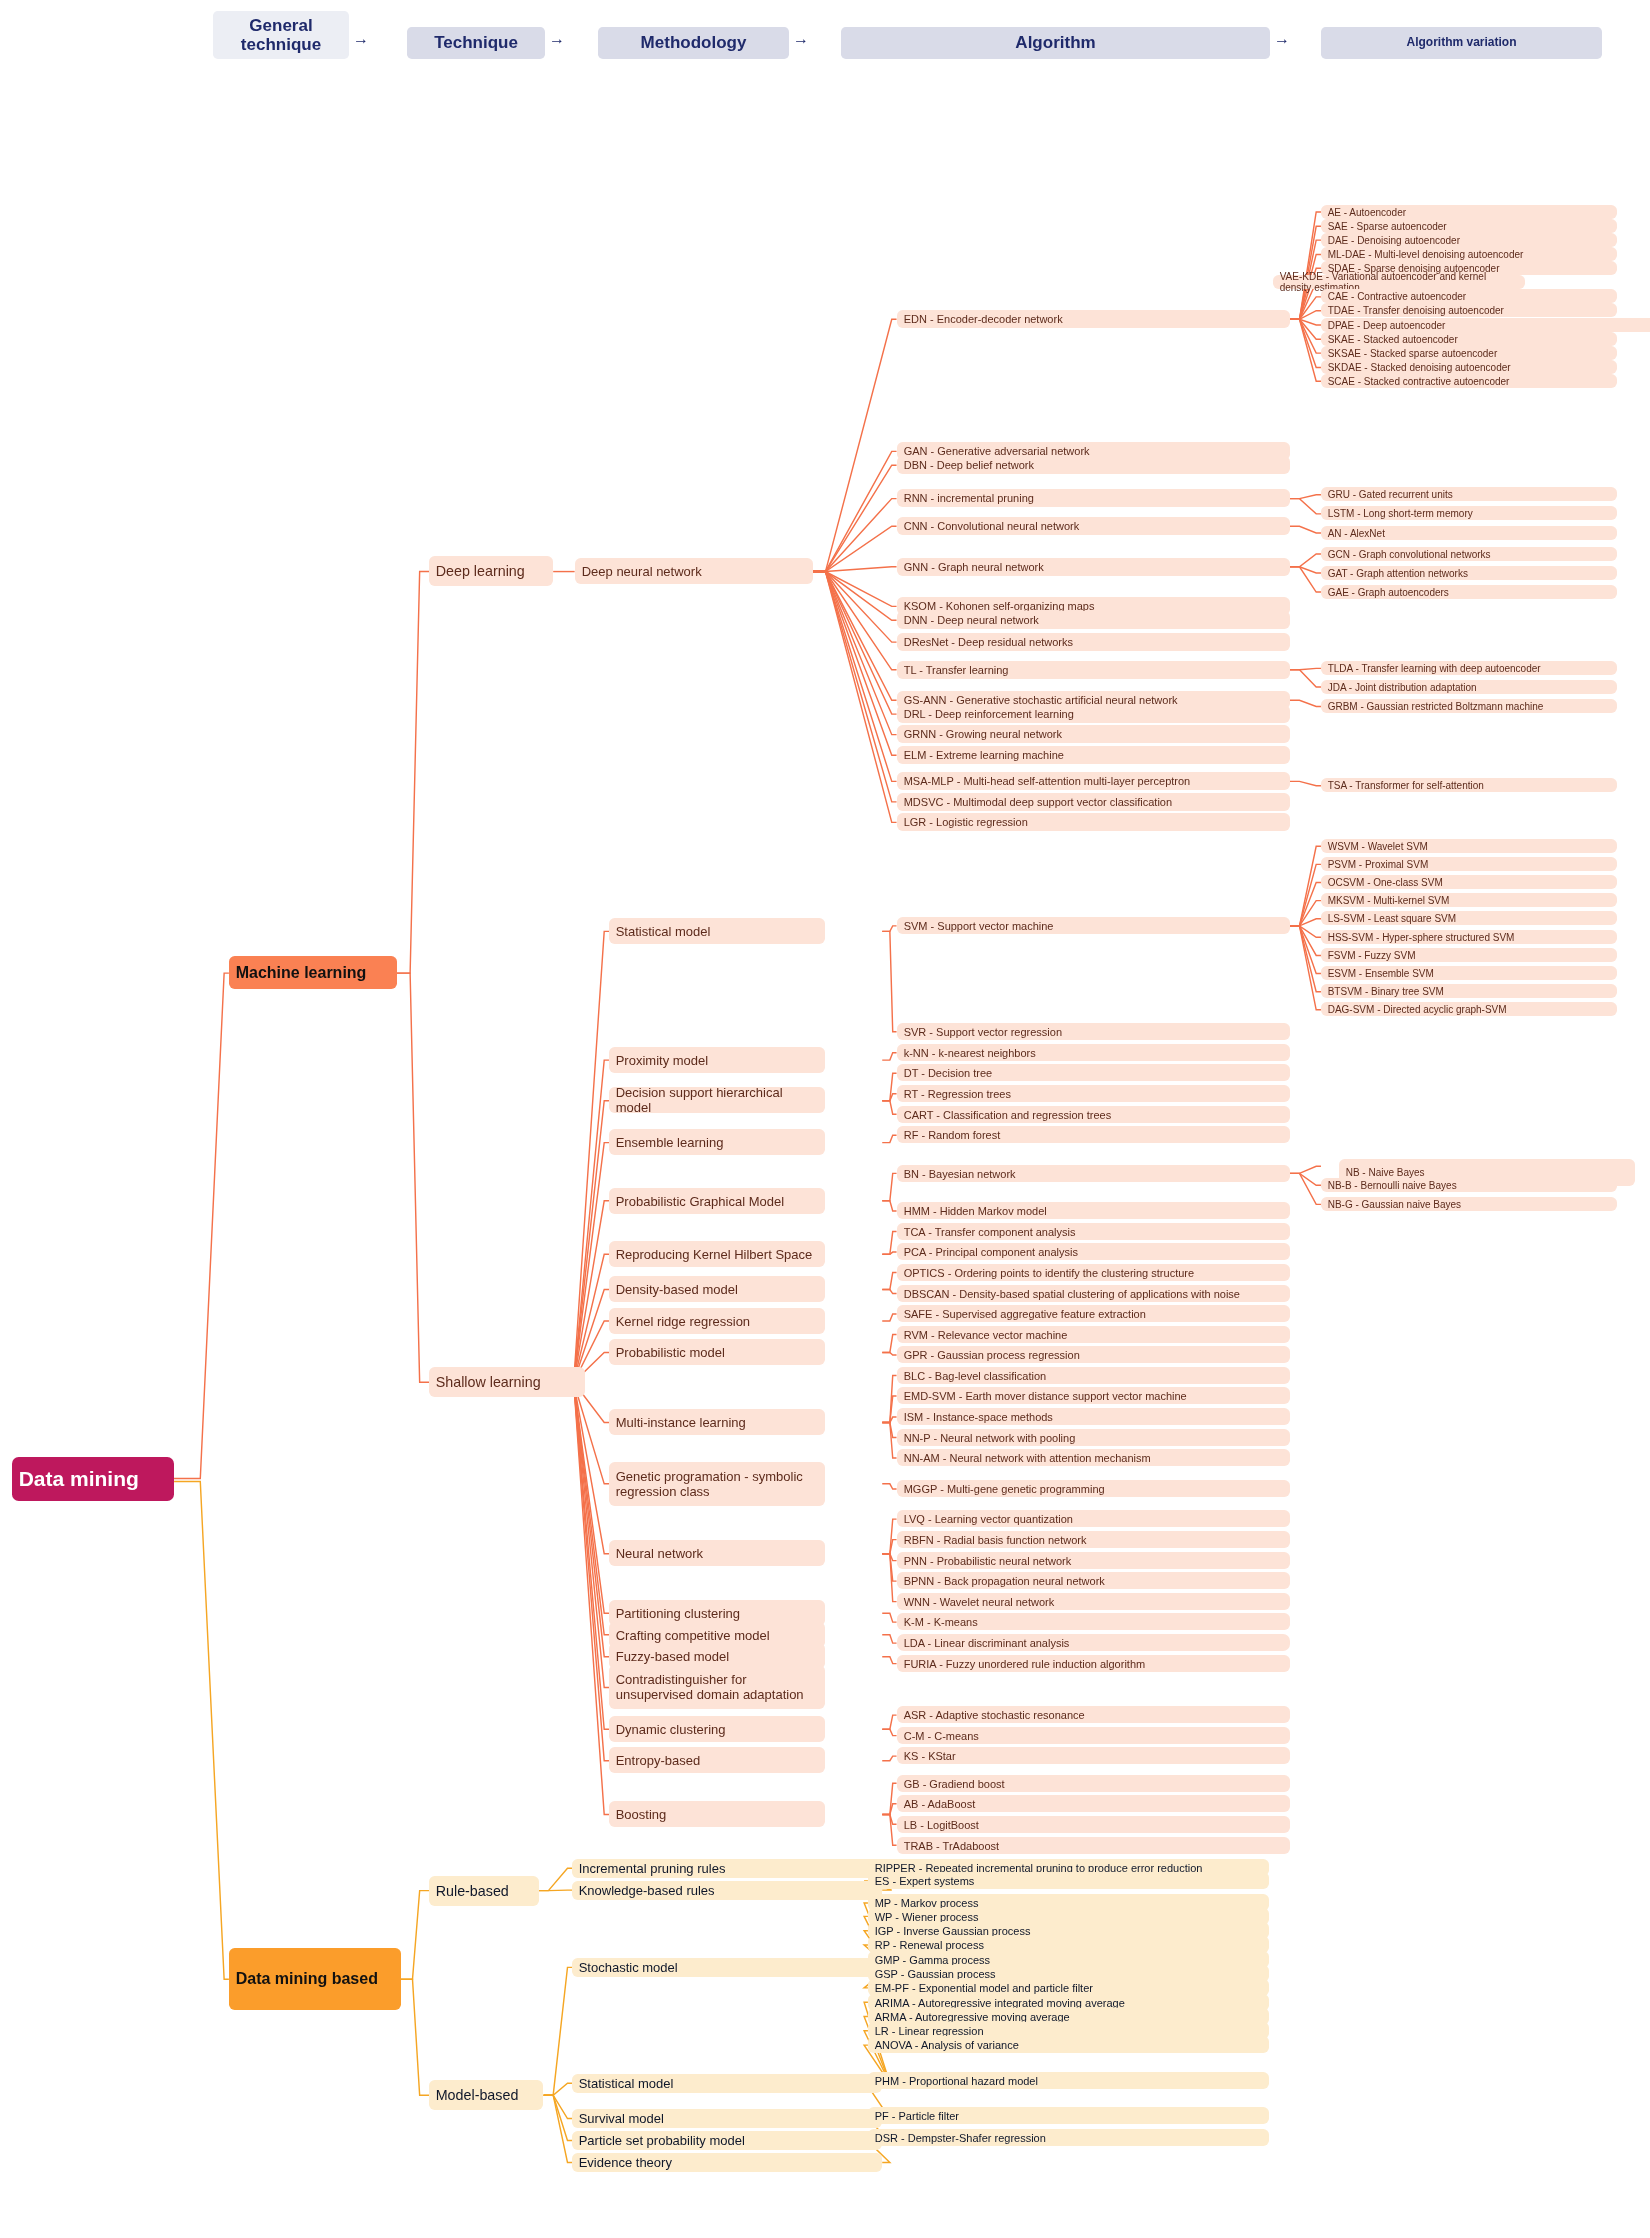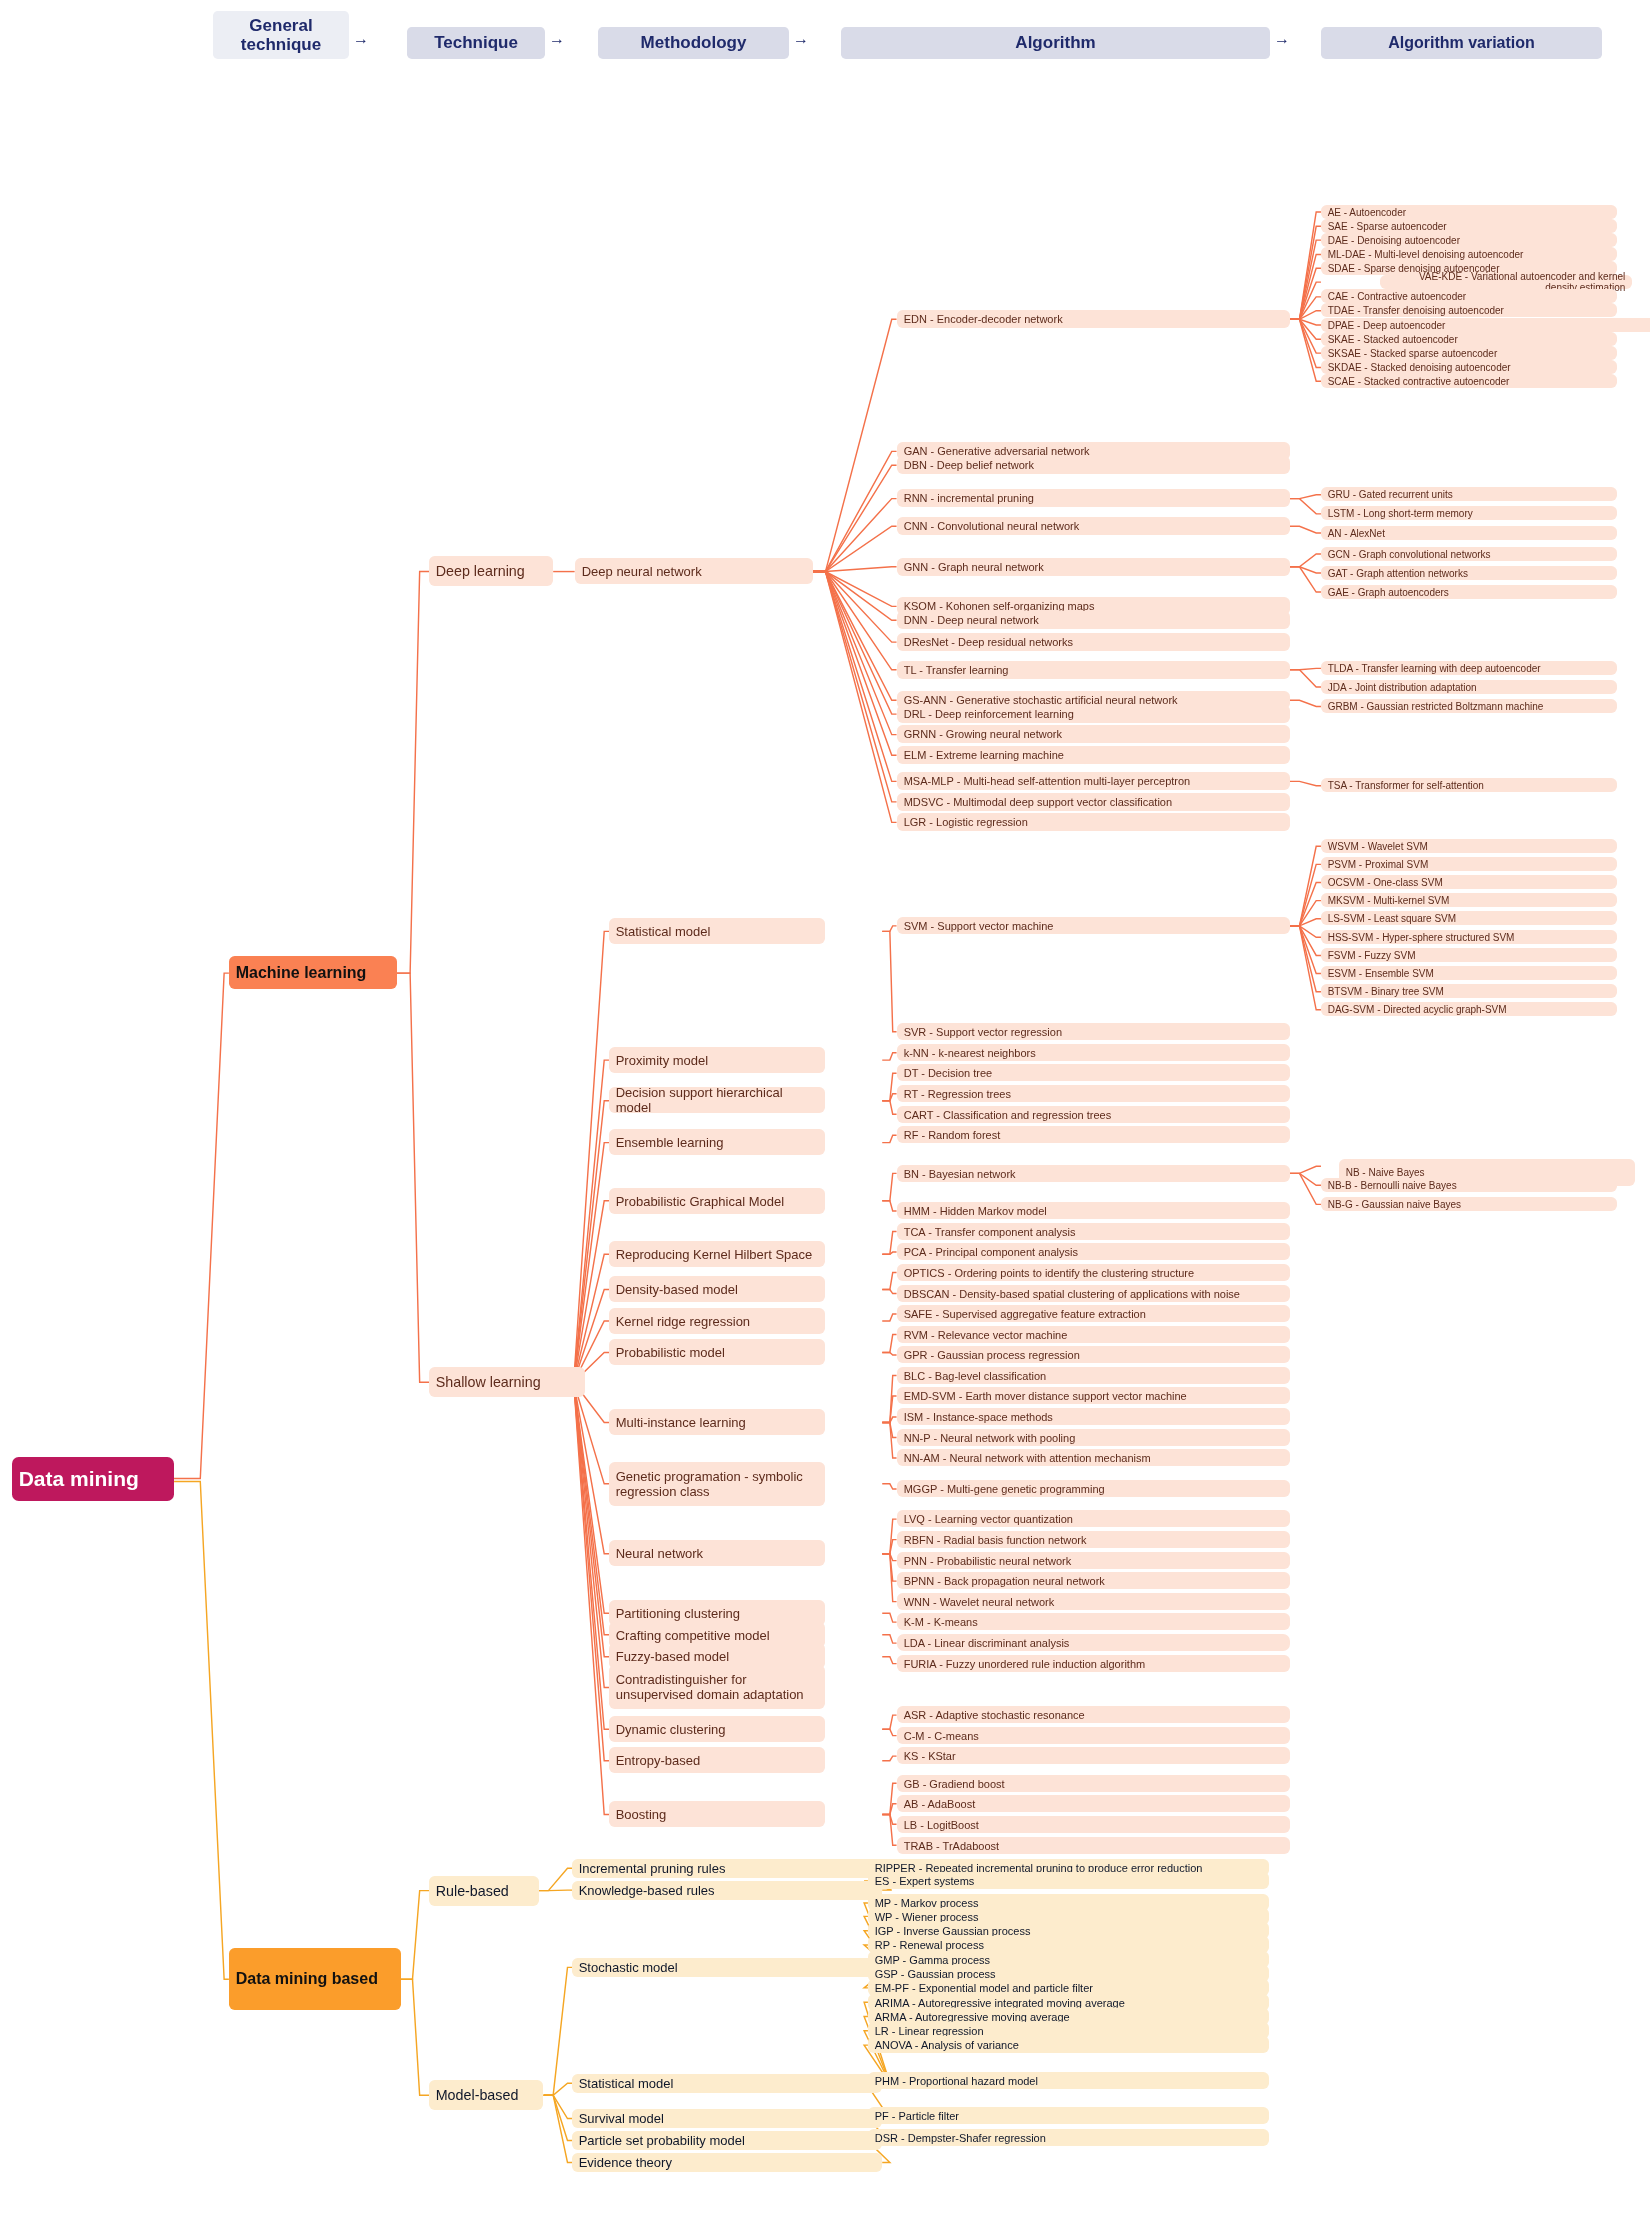--- a/index.html
+++ b/index.html
@@ -210,21 +210,21 @@
   </div>
   <div class="legend-arrow" style="left:549px;top:30.5px;">→</div>
   <div class="legend-box" style="left:598px;top:27px;width:191px;height:32px;font-size:17px;">
     <span>Methodology</span>
   </div>
   <div class="legend-arrow" style="left:793px;top:30.5px;">→</div>
   <div class="legend-box" style="left:841px;top:27px;width:429px;height:32px;font-size:17px;">
     <span>Algorithm</span>
   </div>
   <div class="legend-arrow" style="left:1274px;top:30.5px;">→</div>
-  <div class="legend-box" style="left:1321px;top:27px;width:281px;height:32px;font-size:16px;">
+  <div class="legend-box" style="left:1321px;top:27px;width:281px;height:32px;font-size:12px;">
     <span>Algorithm variation</span>
   </div>
 
   <div class="node n-root" style="left:12px;top:1457px;width:162px;height:44px;">
     <span>Data mining</span>
   </div>
 
   <div class="node n-ml" style="left:229px;top:956px;width:168px;height:33px;">
     <span>Machine learning</span>
   </div>
@@ -557,21 +557,21 @@
       </div>
       <div class="node n-red t-var" style="left: 1321px; top: 233px; width: 296px; height: 14.3px;">
         <span>DAE - Denoising autoencoder</span>
       </div>
       <div class="node n-red t-var" style="left: 1321px; top: 247px; width: 296px; height: 14.3px;">
         <span>ML-DAE - Multi-level denoising autoencoder</span>
       </div>
       <div class="node n-red t-var" style="left: 1321px; top: 261px; width: 296px; height: 14.3px;">
         <span>SDAE - Sparse denoising autoencoder</span>
       </div>
-      <div class="node n-red t-var" style="left: 1380px; top: 275px; width: 252px; height: 14.3px; text-align: right;">
+      <div class="node n-red t-var" style="left: 1273px; top: 275px; width: 252px; height: 14.3px;">
         <span>VAE-KDE - Variational autoencoder and kernel density estimation</span>
       </div>
       <div class="node n-red t-var" style="left: 1321px; top: 289px; width: 296px; height: 14.3px;">
         <span>CAE - Contractive autoencoder</span>
       </div>
       <div class="node n-red t-var" style="left: 1321px; top: 303px; width: 296px; height: 14.3px;">
         <span>TDAE - Transfer denoising autoencoder</span>
       </div>
       <div class="node n-red t-var" style="left: 1321px; top: 318px; width: 348px; height: 14.3px;">
         <span>DPAE - Deep autoencoder</span>

